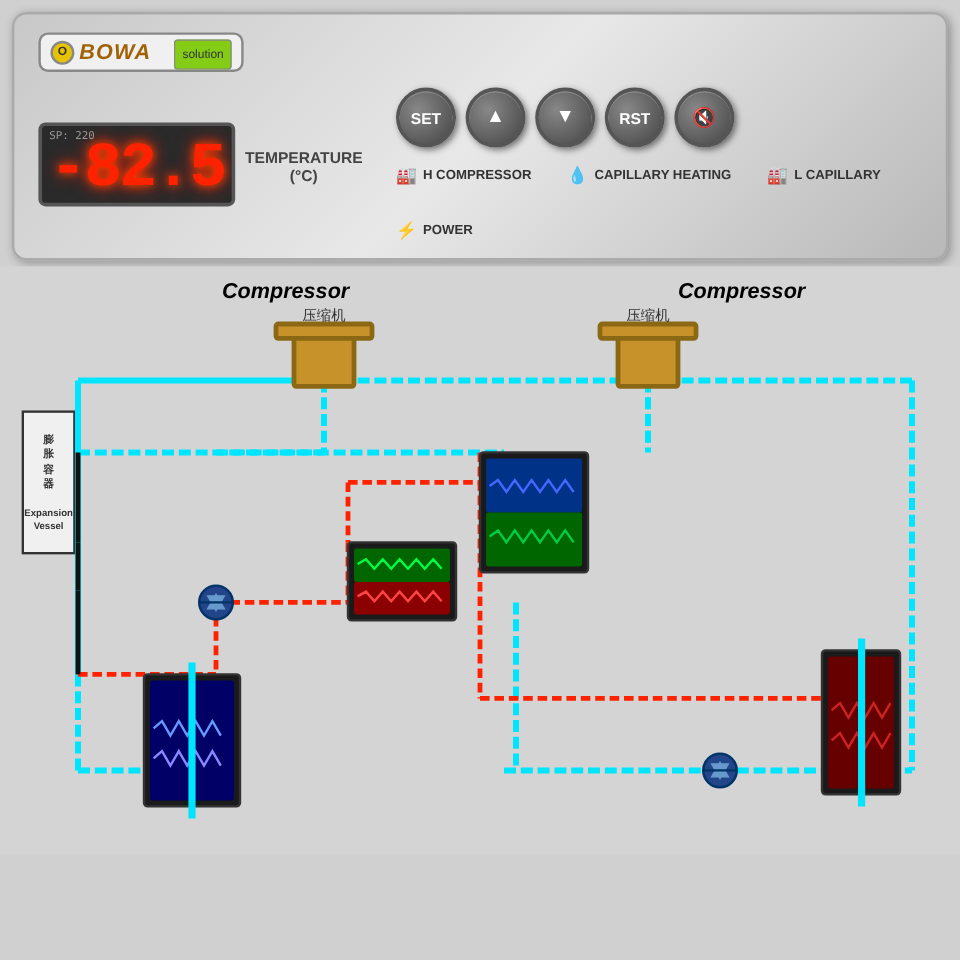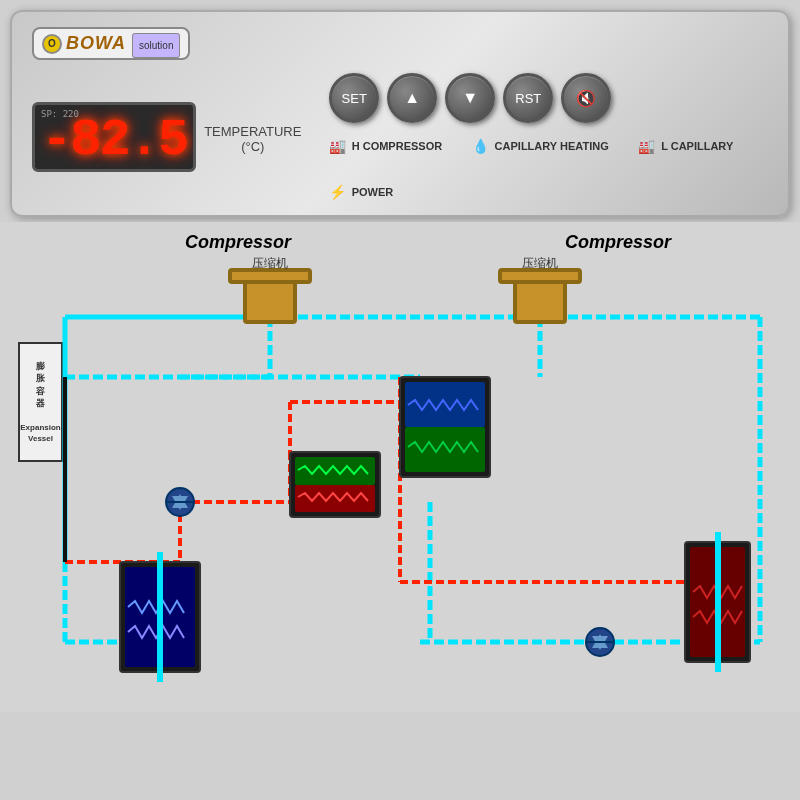--- a/index.html
+++ b/index.html
@@ -50,24 +50,24 @@
       letter-spacing: 1px;
     }
     .bowa-solution {
       font-size: 10px;
       color: #555;
       margin-left: 4px;
       margin-top: 4px;
     }
     .bowa-box {
       border: 1px solid #888;
-      background: #c4b5fd;
+      background: #84cc16;
       border-radius: 3px;
       padding: 6px 6px;
-      margin-left: 2px;
+      margin-left: 15px;
       font-size: 10px;
       color: #333;
     }
 
     .panel-row {
       display: flex;
       align-items: center;
       gap: 20px;
     }
 
@@ -105,21 +105,21 @@
       font-family: 'Courier New', monospace;
       font-weight: bold;
       letter-spacing: -2px;
       text-shadow: 0 0 8px #ff4400, 0 0 15px #ff2200;
       margin-top: 8px;
     }
 
     .temp-label {
       font-size: 13px;
       color: #444;
-      font-weight: normal;
+      font-weight: bold;
       margin-top: 5px;
       text-align: center;
     }
 
     
     .controls-right {
       margin-left: auto;
       display: flex;
       flex-direction: column;
       gap: 10px;
@@ -128,21 +128,21 @@
       display: flex;
       gap: 8px;
       align-items: center;
     }
     .ctrl-btn {
       width: 50px; height: 50px;
       border-radius: 50%;
       border: 3px solid #555;
       cursor: pointer;
       display: flex; align-items: center; justify-content: center;
-      font-size: 13px; font-weight: normal;
+      font-size: 13px; font-weight: bold;
       background: radial-gradient(circle at 35% 35%, #888, #444);
       color: #fff;
       box-shadow: 2px 2px 5px rgba(0,0,0,0.5), inset 0 1px 0 rgba(255,255,255,0.2);
       user-select: none;
       text-align: right;
     }
     .ctrl-btn.arrow-up::before { content: '▲'; font-size: 16px; }
     .ctrl-btn.arrow-down::before { content: '▼'; font-size: 16px; }
     .ctrl-btn.mute-icon { font-size: 16px; }
 

